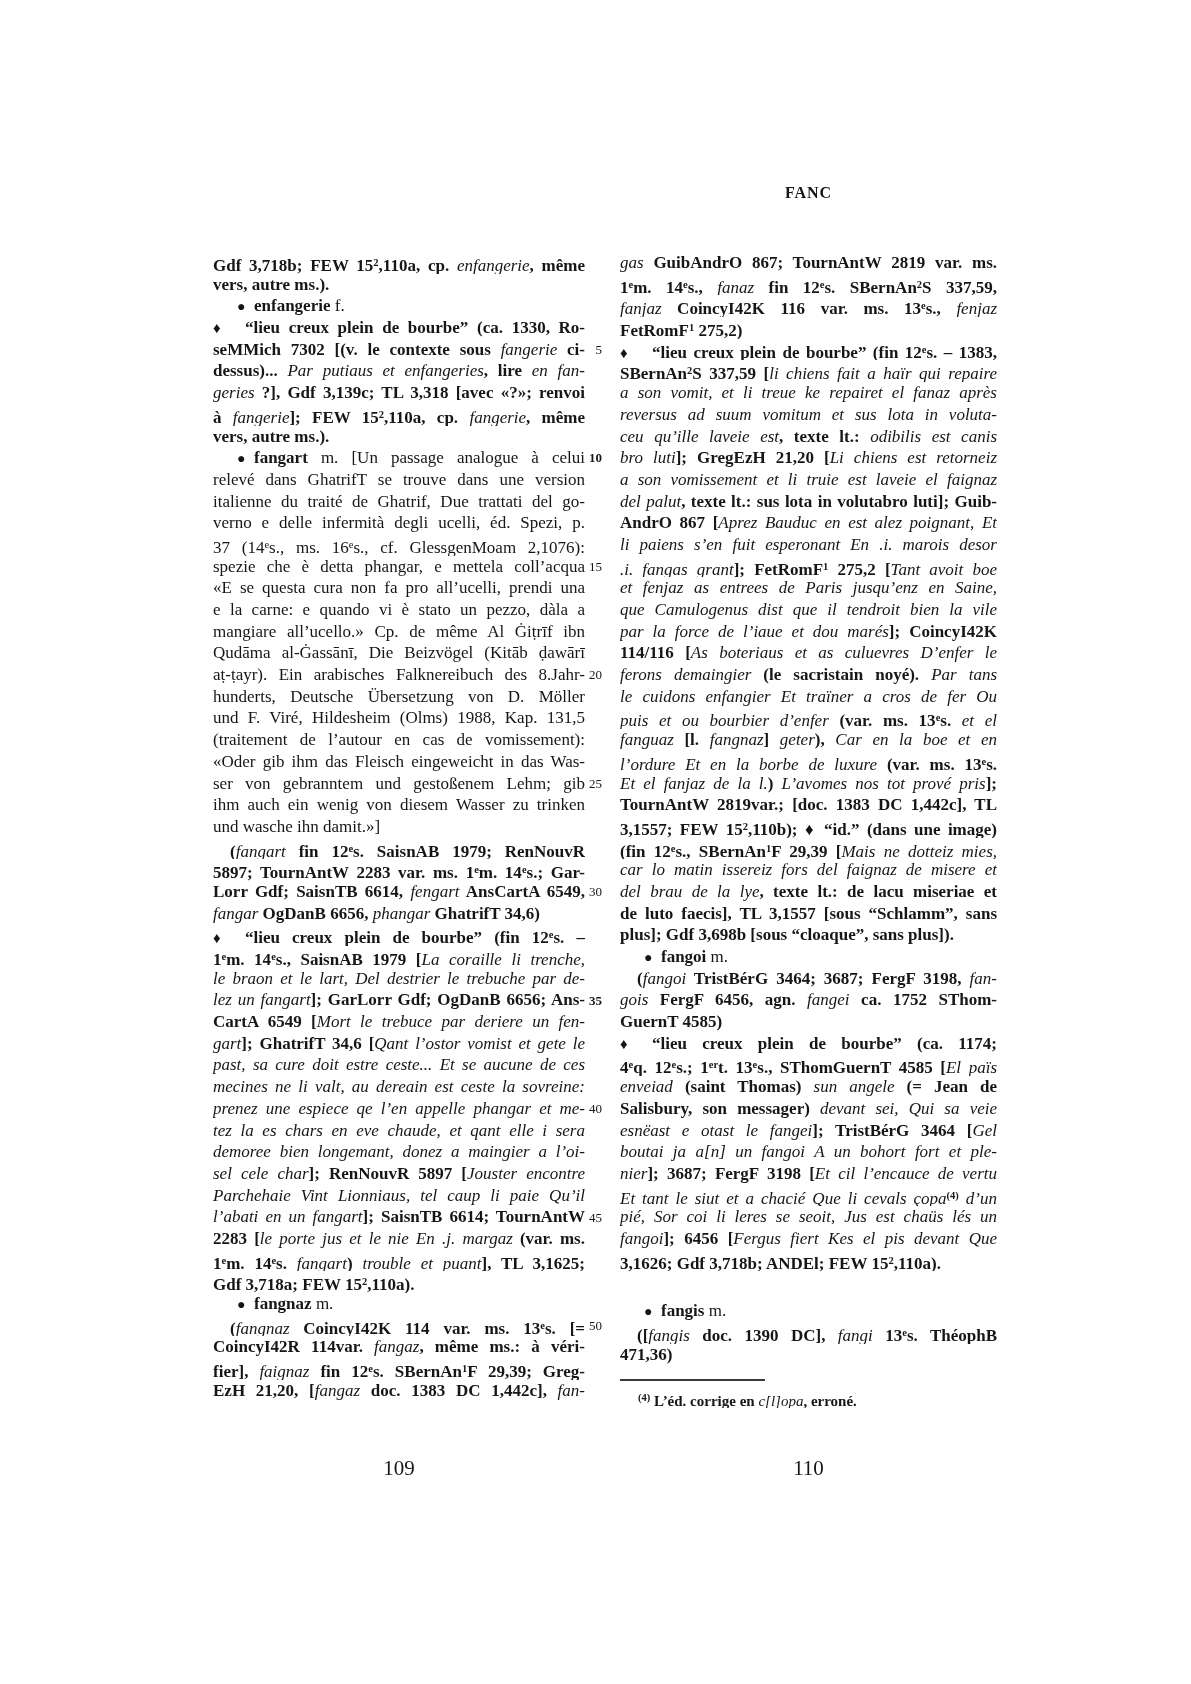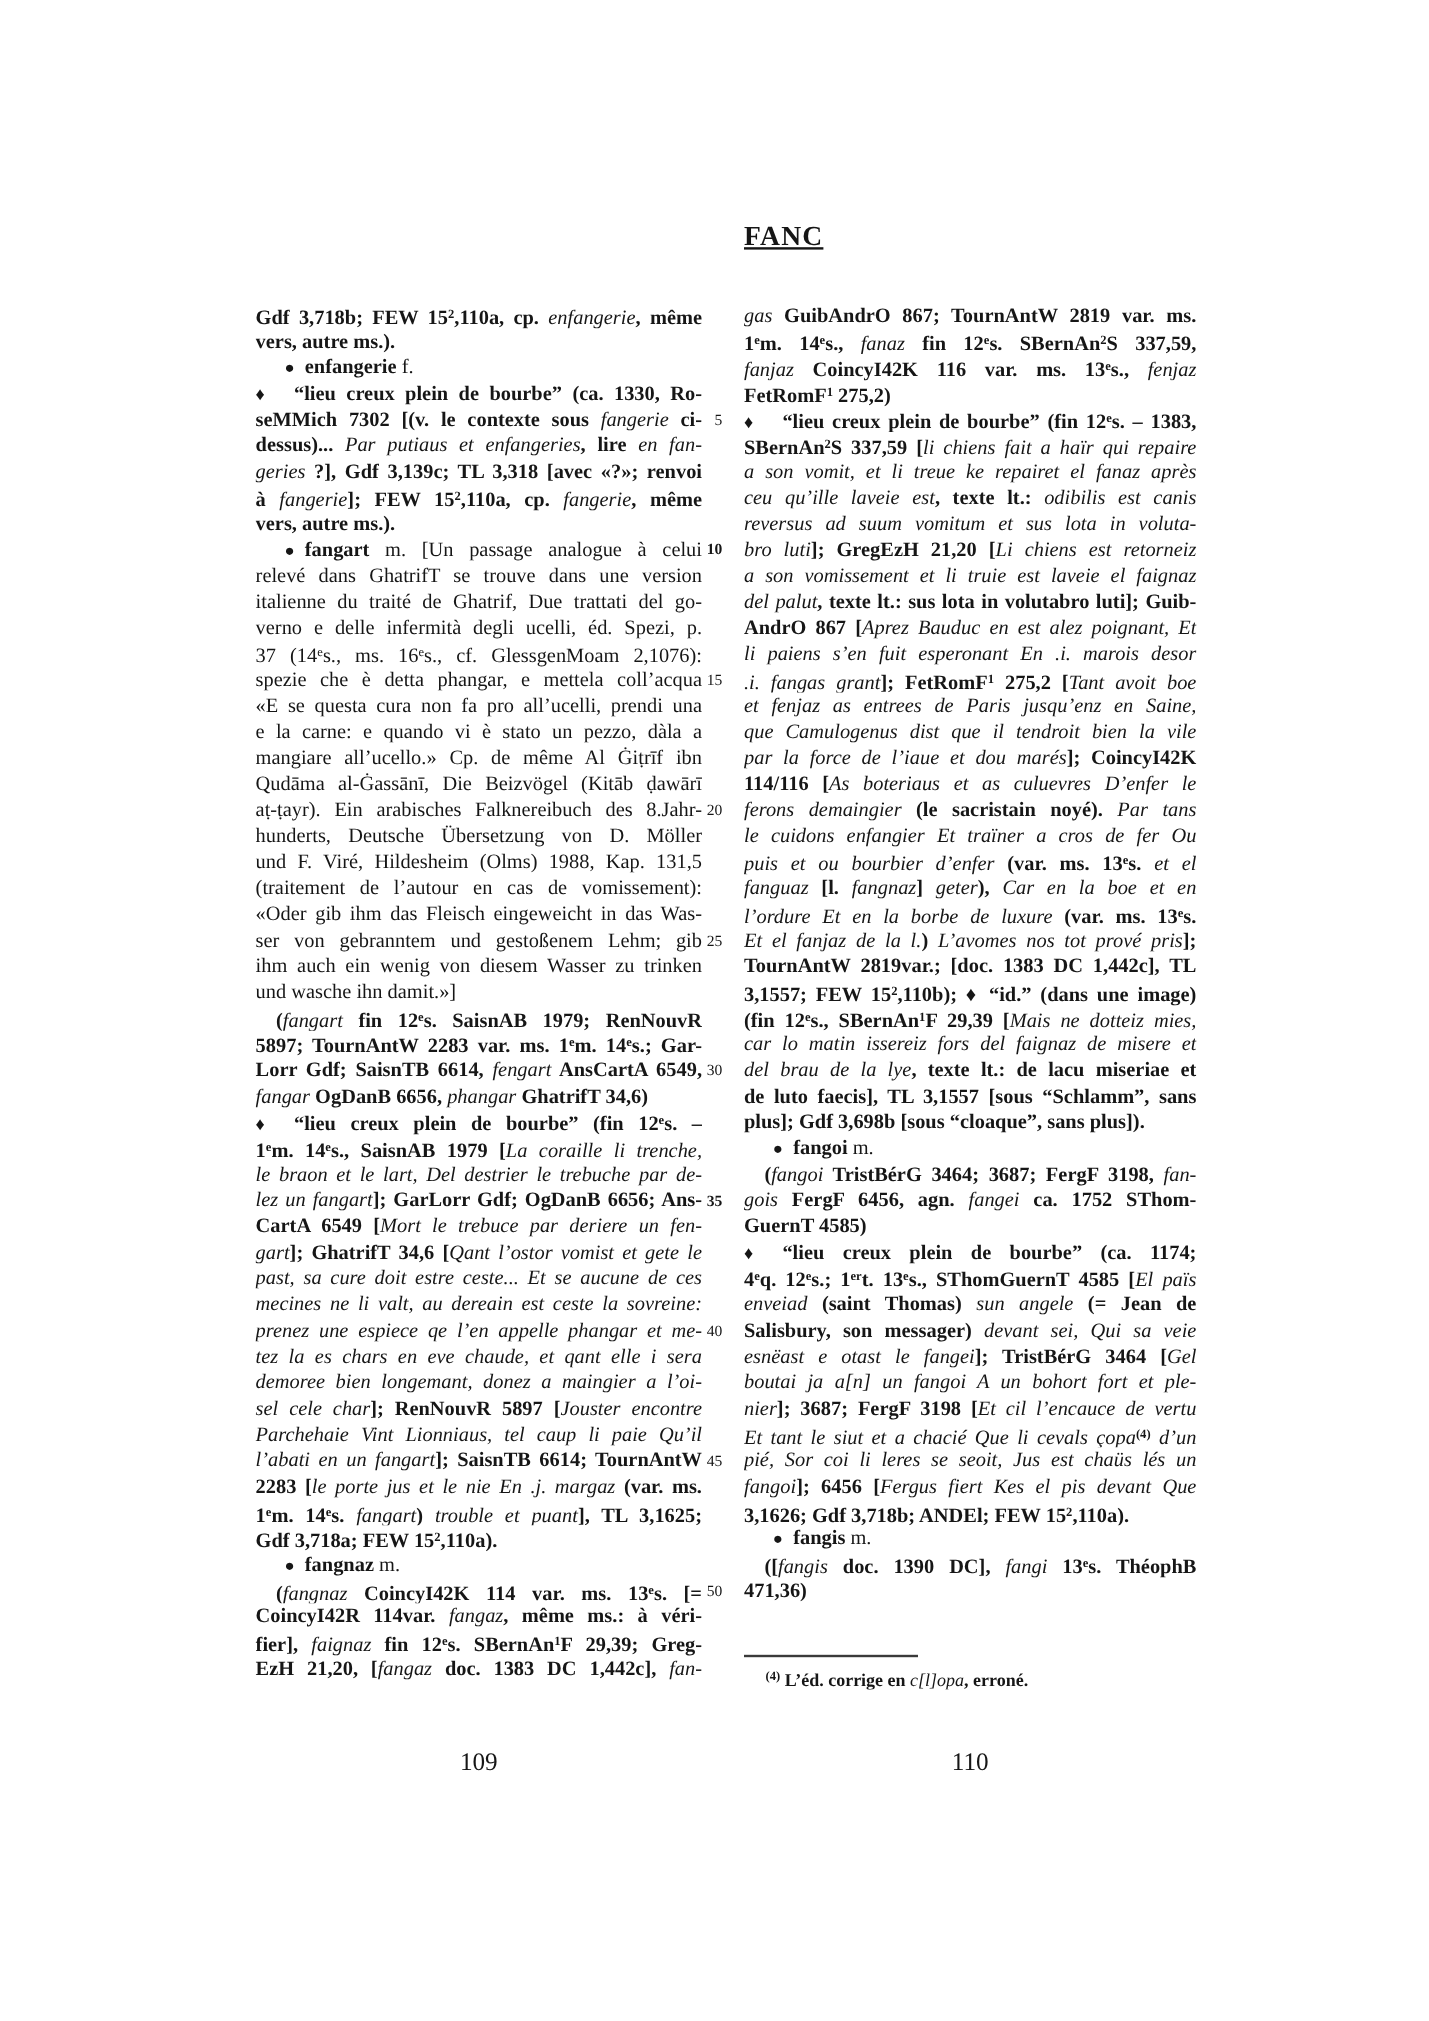--- a/index.html
+++ b/index.html
@@ -7,21 +7,21 @@
     width:1191px;height:1684px;
     background:#ffffff;
     font-family:"Liberation Serif","DejaVu Serif",serif;
     color:#161616;
     position:relative;
     overflow:hidden;
   }
   .sheet{position:absolute;inset:0;}
   .running-head{
     position:absolute;left:620px;top:184px;width:377px;
-    text-align:left;font-size:23px;font-weight:bold;letter-spacing:1px;text-decoration:underline;
+    text-align:center;font-size:16px;font-weight:bold;letter-spacing:1px;
   }
   .col{position:absolute;top:252px;}
   .col.left{left:213px;width:372px;}
   .col.right{left:620px;width:377px;}
   .line{
     height:21.7px;line-height:21.7px;font-size:17px;
     text-align:justify;text-align-last:justify;
     overflow:hidden;
   }
   .line.last{text-align-last:left;}
@@ -120,22 +120,22 @@
       <div class="ln" style="top: 1063.3px;">50</div>
     </div>
   <div class="col right" id="col-right">
       <div class="line b"><span class="it">gas</span><span> GuibAndrO 867; TournAntW 2819 var. ms.</span></div>
       <div class="line b"><span>1</span><span class="sup">e</span><span>m. 14</span><span class="sup">e</span><span>s., </span><span class="it">fanaz</span><span> fin 12</span><span class="sup">e</span><span>s. SBernAn</span><span class="sup">2</span><span>S 337,59,</span></div>
       <div class="line b"><span class="it">fanjaz</span><span> CoincyI42K 116 var. ms. 13</span><span class="sup">e</span><span>s., </span><span class="it">fenjaz</span></div>
       <div class="line b last"><span>FetRomF</span><span class="sup">1</span><span> 275,2)</span></div>
       <div class="line b"><span class="glyph dia">♦</span><span>“lieu creux plein de bourbe” (fin 12</span><span class="sup">e</span><span>s. – 1383,</span></div>
       <div class="line b"><span>SBernAn</span><span class="sup">2</span><span>S 337,59 [</span><span class="it">li chiens fait a haïr qui repaire</span></div>
       <div class="line b"><span class="it">a son vomit, et li treue ke repairet el fanaz après</span></div>
+      <div class="line b"><span class="it">reversus ad suum vomitum et sus lota in voluta-</span></div>
       <div class="line b"><span class="it">ceu qu’ille laveie est</span><span>, texte lt.: </span><span class="it">odibilis est canis</span></div>
-      <div class="line b"><span class="it">reversus ad suum vomitum et sus lota in voluta-</span></div>
       <div class="line b"><span class="it">bro luti</span><span>]; GregEzH 21,20 [</span><span class="it">Li chiens est retorneiz</span></div>
       <div class="line b"><span class="it">a son vomissement et li truie est laveie el faignaz</span></div>
       <div class="line b"><span class="it">del palut</span><span>, texte lt.: sus lota in volutabro luti]; Guib-</span></div>
       <div class="line b"><span>AndrO 867 [</span><span class="it">Aprez Bauduc en est alez poignant, Et</span></div>
       <div class="line b"><span class="it">li paiens s’en fuit esperonant En .i. marois desor</span></div>
       <div class="line b"><span class="it">.i. fangas grant</span><span>]; FetRomF</span><span class="sup">1</span><span> 275,2 [</span><span class="it">Tant avoit boe</span></div>
       <div class="line b"><span class="it">et fenjaz as entrees de Paris jusqu’enz en Saine,</span></div>
       <div class="line b"><span class="it">que Camulogenus dist que il tendroit bien la vile</span></div>
       <div class="line b"><span class="it">par la force de l’iaue et dou marés</span><span>]; CoincyI42K</span></div>
       <div class="line b"><span>114/116 [</span><span class="it">As boteriaus et as culuevres D’enfer le</span></div>
@@ -160,21 +160,21 @@
       <div class="line b"><span>4</span><span class="sup">e</span><span>q. 12</span><span class="sup">e</span><span>s.; 1</span><span class="sup">er</span><span>t. 13</span><span class="sup">e</span><span>s., SThomGuernT 4585 [</span><span class="it">El païs</span></div>
       <div class="line b"><span class="it">enveiad</span><span> (saint Thomas) </span><span class="it">sun angele</span><span> (= Jean de</span></div>
       <div class="line b"><span>Salisbury, son messager) </span><span class="it">devant sei, Qui sa veie</span></div>
       <div class="line b"><span class="it">esnëast e otast le fangei</span><span>]; TristBérG 3464 [</span><span class="it">Gel</span></div>
       <div class="line b"><span class="it">boutai ja a[n] un fangoi A un bohort fort et ple-</span></div>
       <div class="line b"><span class="it">nier</span><span>]; 3687; FergF 3198 [</span><span class="it">Et cil l’encauce de vertu</span></div>
       <div class="line b"><span class="it">Et tant le siut et a chacié Que li cevals çopa</span><span class="sup">(4)</span><span> </span><span class="it">d’un</span></div>
       <div class="line b"><span class="it">pié, Sor coi li leres se seoit, Jus est chaüs lés un</span></div>
       <div class="line b"><span class="it">fangoi</span><span>]; 6456 [</span><span class="it">Fergus fiert Kes el pis devant Que</span></div>
       <div class="line b last"><span>3,1626; Gdf 3,718b; ANDEl; FEW 15</span><span class="sup">2</span><span>,110a).</span></div>
-      <div class="line last" style="padding-left: 24px;"><span class="glyph dot">●</span><span class="bb">fangis</span><span> m.</span></div>
+      <div class="line last" style="padding-left: 24px; margin-top: 29px;"><span class="glyph dot">●</span><span class="bb">fangis</span><span> m.</span></div>
       <div class="line b" style="padding-left: 17px;"><span>([</span><span class="it">fangis</span><span> doc. 1390 DC], </span><span class="it">fangi</span><span> 13</span><span class="sup">e</span><span>s. ThéophB</span></div>
       <div class="line b last"><span>471,36)</span></div>
     </div>
   <div class="fn-rule"></div>
   <div class="footnote" id="footnote">
       <div class="line b last"><span class="sup">(4)</span><span> L’éd. corrige en </span><span class="it">c[l]opa</span><span>, erroné.</span></div>
     </div>
   <div class="pageno pl">109</div>
   <div class="pageno pr">110</div>
 </div>

